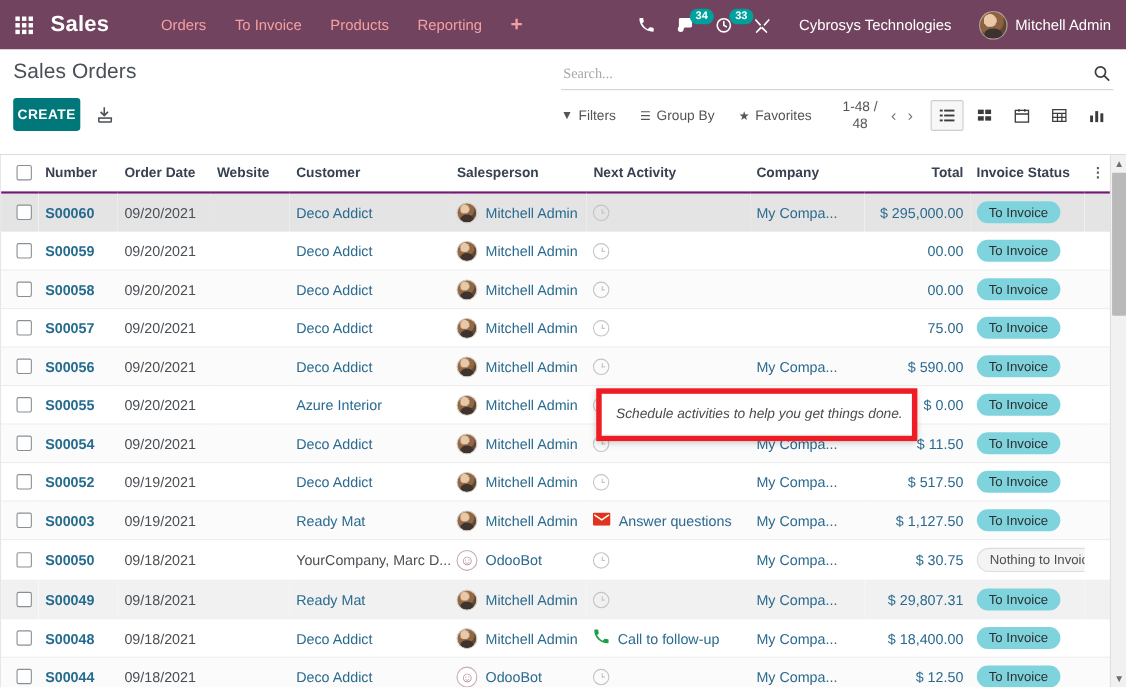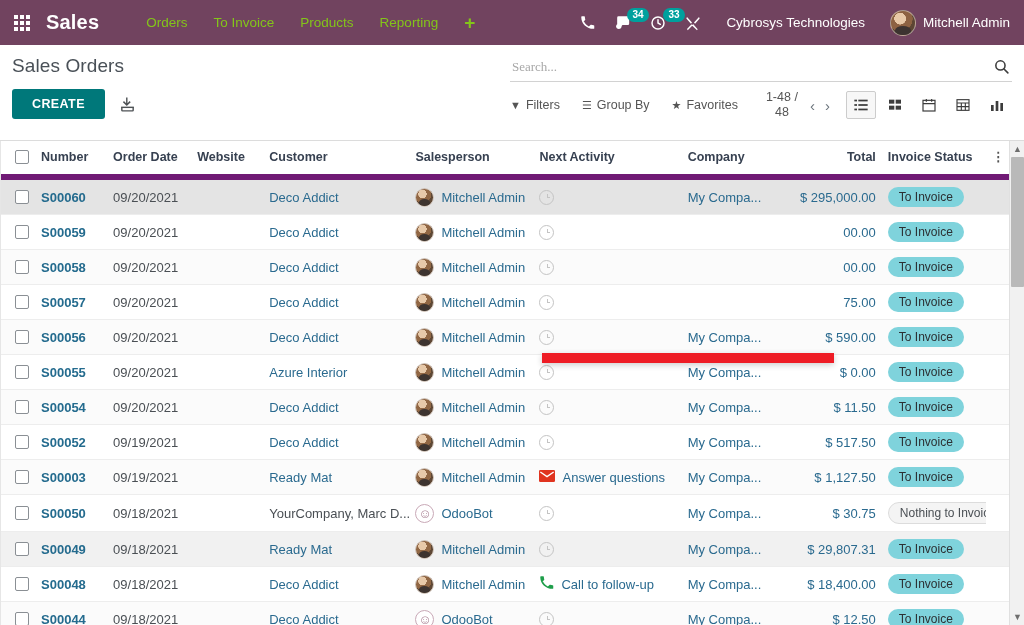--- a/index.html
+++ b/index.html
@@ -13,21 +13,21 @@
   .navbar {
     height: 45px; background: #71435f; color: #ffffff;
     display: flex; align-items: center; padding: 0 14px;
     position: relative;
   }
   .apps-grid { display: grid; grid-template-columns: repeat(3,4px); grid-template-rows: repeat(3,4px);
     gap: 2px; margin-right: 16px; cursor: pointer; }
   .apps-grid i { background: #fff; display: block; width: 4px; height: 4px; }
   .brand { font-size: 20px; font-weight: bold; letter-spacing: .2px; margin-right: 47px; color:#fff; }
   .nav-menu { display: flex; align-items: center; gap: 26px; font-size: 13.5px; }
-  .nav-menu .nav-item { color: #84cc16; cursor: pointer; opacity: .95; }
+  .nav-menu .nav-item { color: #fca5a5; cursor: pointer; opacity: .95; }
   .nav-plus { font-size: 19px; font-weight: bold; line-height: 1; }
   .nav-right { margin-left: auto; display: flex; align-items: center; gap: 19px; font-size: 13.5px; }
   .nav-ico { position: relative; display: inline-flex; align-items: center; cursor: pointer; }
   .nav-ico svg { display: block; }
   .badge-count {
     position: absolute; top: -7px; left: 13px;
     background: #00a09d; color: #fff; border-radius: 9px;
     font-size: 10px; font-weight: bold; padding: 1px 5px; line-height: 12px;
     min-width: 18px; text-align: center;
   }
@@ -47,21 +47,21 @@
 
   
   .control-panel { background:#fff; border-bottom:1px solid #dcdcdc; padding: 0 12px; height: 96px; position: relative; }
   .cp-row { display: flex; }
   .cp-left { width: 492px; padding-top: 10px; }
   .page-title { font-size: 19px; color: #495057; font-weight: normal; letter-spacing:.1px; }
   .cp-buttons { display: flex; align-items: center; gap: 14px; margin-top: 12px; }
   .btn-create {
     background: #00787a; color:#fff; border:none; border-radius: 3px;
     font-size: 12.5px; font-weight: bold; letter-spacing:.4px;
-    padding: 8px 20px; cursor: pointer; font-family: inherit;
+    padding: 8px 4px; cursor: pointer; font-family: inherit;
   }
   .icon-import { cursor: pointer; color:#4e5255; display:inline-flex; }
 
   .cp-right { flex: 1; padding-top: 10px; padding-left: 6px; }
   .searchbar {
     display:flex; align-items:center; border-bottom: 1px solid #d2d2d2;
     padding: 3px 2px 6px 2px;
   }
   .search-input {
     flex:1; border:none; outline:none; font-size: 13px; color:#555;
@@ -78,21 +78,21 @@
   .view-switch { display:flex; align-items:center; gap: 4px; margin-left: auto; }
   .vbtn { width: 30px; height: 28px; display:flex; align-items:center; justify-content:center;
           cursor:pointer; color:#3c3c3c; border:1px solid transparent; border-radius:2px; }
   .vbtn.active { border-color:#ccc; background:#f7f7f7; }
 
   
   .table-wrap { position: relative; height: calc(625px - 45px - 96px); overflow: hidden; border-left:1px solid #e6e6e6;}
   table { width: 1009px; border-collapse: collapse; table-layout: fixed; font-size: 13px; }
   thead th {
     text-align: left; font-weight: bold; color: #374151; font-size: 12.5px;
-    padding: 9px 6px 10px 6px; border-bottom: 6px solid #701a75; background:#fff;
+    padding: 9px 6px 10px 6px; border-bottom: 2px solid #701a75; background:#fff;
     white-space: nowrap;
   }
   tbody td { padding: 7px 6px; border-bottom: 1px solid #ededed; color:#4a4f54; white-space: nowrap; overflow: hidden; }
   tbody tr.alt { background: #fbfbfb; }
   tbody tr.sel { background: #e4e4e4; }
   tbody tr.sel2 { background: #f1f1f1; }
   .c-check { width: 34px; padding-left: 14px !important; }
   .c-number { width: 72px; }
   .c-date { width: 84px; }
   .c-website { width: 72px; }
@@ -637,14 +637,15 @@
       </tbody>
   </table>
 
   <div class="vscroll">
     <div class="arr up">▲</div>
     <div class="thumb"></div>
     <div class="arr dn">▼</div>
   </div>
 
   <div class="activity-pop">
+    <div class="ap-head">Schedule activities to help you get things done.</div>
   </div>
 </div>
 
 </body></html>

